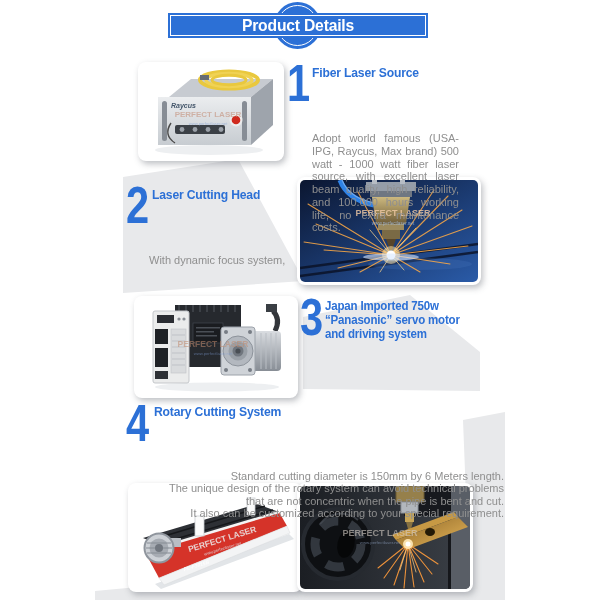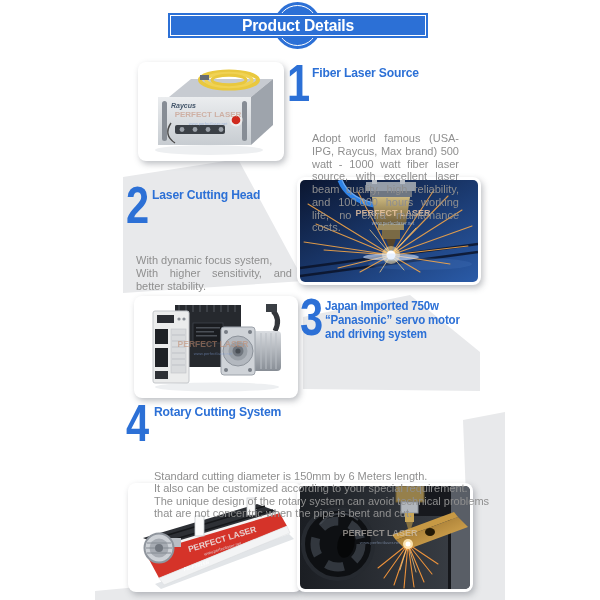--- a/index.html
+++ b/index.html
@@ -93,23 +93,22 @@
       <text x="67" y="52" text-anchor="middle" font-size="8" font-weight="bold" fill="#c4907a" opacity=".6">PERFECT LASER</text>
       <text x="67" y="60" text-anchor="middle" font-size="4.2" fill="#7d9bd2" opacity=".6">www.perfectlaser.net</text>
     </svg>
   </div>
   <div class="num" style="left:287px;top:64px;">1</div>
   <div class="heading" style="left:312px;top:66px;">Fiber Laser Source</div>
   <div class="body-text" style="left:312px;top:84px;width:147px;">Adopt world famous (USA-IPG, Raycus, Max brand) 500 watt - 1000 watt fiber laser source, with excellent laser beam quality, high reliability, and 100.000 hours working life, no extra maintenance costs.</div>
 
   <div class="num" style="left:126px;top:186px;">2</div>
   <div class="heading" style="left:152px;top:188px;">Laser Cutting Head</div>
-  <div class="body-text" style="left:136px;top:206px;width:156px;">
+  <div class="body-text" style="left:149px;top:206px;width:156px;">
     <span class="body-line">With dynamic focus system,</span>
-    <span class="body-line">With higher sensitivity, and better stability.</span>
   </div>
   <div class="photo" style="left:297px;top:177px;">
     <svg width="178" height="102" viewBox="0 0 178 102">
       <defs>
         <linearGradient id="p2bg" x1="0" y1="0" x2="1" y2="1">
           <stop offset="0" stop-color="#0b1630"></stop>
             <stop offset=".6" stop-color="#1d3f79"></stop>
             <stop offset="1" stop-color="#2a5ba8"></stop>
         </linearGradient>
         <linearGradient id="p2m" x1="0" y1="0" x2="0" y2="1">
@@ -184,24 +183,24 @@
   </div>
   <div class="num" style="left:300px;top:298px;">3</div>
   <div class="heading multiline" style="left:325px;top:299px;width:165px;">
     <span class="body-line">Japan Imported 750w</span>
     <span class="body-line">“Panasonic” servo motor</span>
     <span class="body-line">and driving system</span>
   </div>
 
   <div class="num" style="left:126px;top:404px;">4</div>
   <div class="heading" style="left:154px;top:405px;">Rotary Cutting System</div>
-  <div class="body-text left" style="left:154px;top:422px;width:350px;">
+  <div class="body-text left" style="left:154px;top:422px;width:350px;text-align:right;">
     <span class="body-line">Standard cutting diameter is 150mm by 6 Meters length.</span>
+    <span class="body-line">The unique design of the rotary system can avoid technical problems that are not concentric when the pipe is bent and cut.</span>
     <span class="body-line">It also can be customized according to your special requirement.</span>
-    <span class="body-line">The unique design of the rotary system can avoid technical problems that are not concentric when the pipe is bent and cut.</span>
   </div>
 
   <div class="photo" style="left:128px;top:483px;">
     <svg width="168" height="103" viewBox="0 0 168 103">
       <rect width="168" height="103" fill="#ffffff"></rect>
       <polygon points="24,98 158,48 163,53 30,103" fill="#e2e5e8"></polygon>
       <polygon points="12,52 126,18 148,26 36,62" fill="#2d3035"></polygon>
       <path d="M20,54 L134,20 M28,58 L142,24" stroke="#16181b" stroke-width="1.5"></path>
       <polygon points="14,66 148,26 156,40 28,92" fill="#d53329"></polygon>
       <polyline points="14,66 148,26" stroke="#f5f5f5" stroke-width="2.5" fill="none"></polyline>

